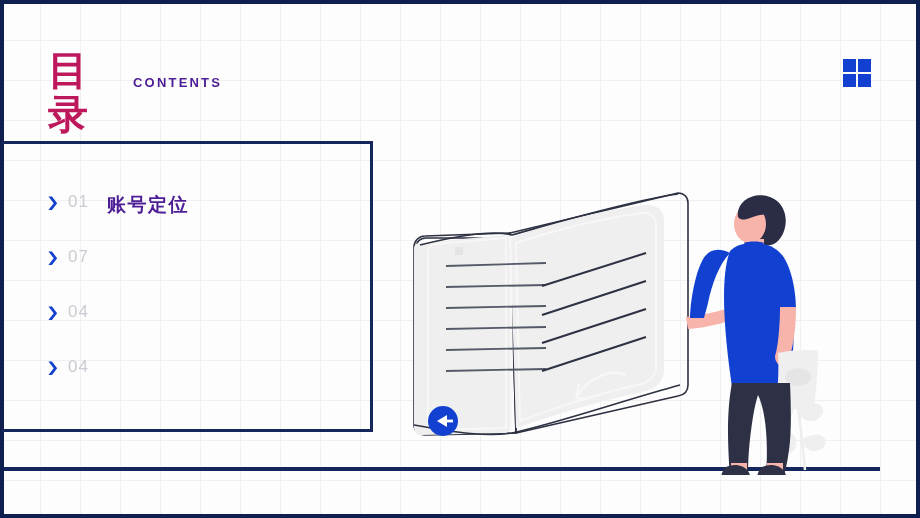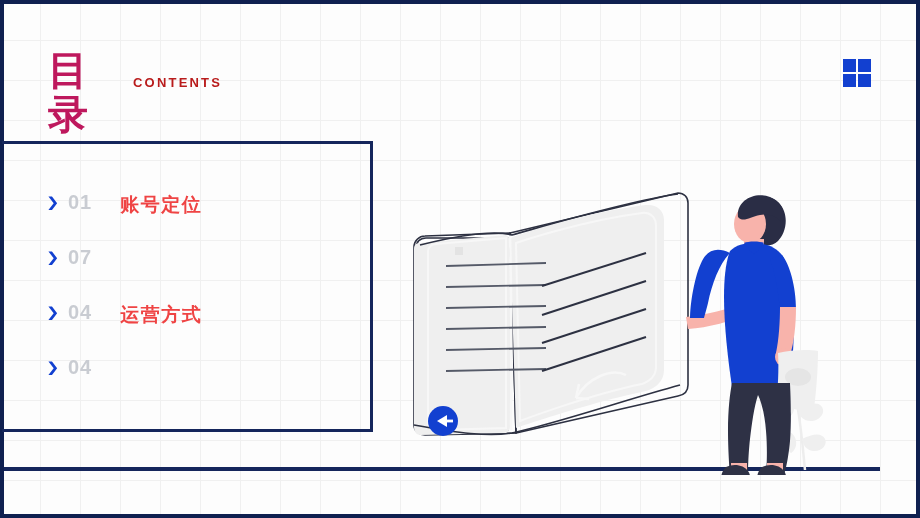--- a/index.html
+++ b/index.html
@@ -36,21 +36,21 @@
     position:absolute; left:48px; top:48px;
     width:46px;
     font-size:40px; line-height:44px; font-weight:bold;
     color:#be185d;
     letter-spacing:0px;
     font-family:"DejaVu Sans","Liberation Sans",sans-serif;
   }
   .title-en {
     position:absolute; left:133px; top:75px;
     font-size:13px; font-weight:bold; letter-spacing:2.2px;
-    color:#b91c1c;
+    color:#4c1d95;
   }
   
   .grid-icon {
     position:absolute; left:843px; top:59px;
     width:28px; height:28px;
     display:grid; grid-template-columns:13px 13px; grid-template-rows:13px 13px;
     gap:2px;
   }
   .grid-icon i { display:block; background:#1240d0; }
 
@@ -70,25 +70,25 @@
     height:28px;
     display:flex; align-items:center; gap:0px;
     white-space:nowrap;
   }
   .item .chev {
     color:#1240d0; font-size:16px; font-weight:bold;
     width:22px; display:inline-block;
     transform:scaleY(.85);
   }
   .item .num {
-    color:#c9ccd2; font-size:20px; font-weight:bold;
-    letter-spacing:1px; margin-right:28px;
+    color:#c9ccd2; font-size:17px; font-weight:normal;
+    letter-spacing:1px; margin-right:18px;
   }
   .item .label {
-    color:#ef4444; font-size:19px; font-weight:bold;
+    color:#4c1d95; font-size:19px; font-weight:bold;
     letter-spacing:1.5px;
     font-family:"DejaVu Sans","Liberation Sans",sans-serif;
     margin-top:6px;
   }
 
   
   .ground {
     position:absolute; left:4px; top:467px;
     width:876px; height:4px; background:#15265c;
   }
@@ -128,21 +128,20 @@
     <span class="num">01</span>
     <span class="label">账号定位</span>
   </div>
   <div class="item" style="top:243px;">
     <span class="chev">❯</span>
     <span class="num">07</span>
   </div>
   <div class="item" style="top:298px;">
     <span class="chev">❯</span>
     <span class="num">04</span>
-    <span class="label">运营方式</span>
   </div>
   <div class="item" style="top:353px;">
     <span class="chev">❯</span>
     <span class="num">04</span>
   </div>
 
   <div class="ground"></div>
 
   <div class="illus">
     <svg width="500" height="290" viewBox="0 0 500 290" xmlns="http://www.w3.org/2000/svg">

